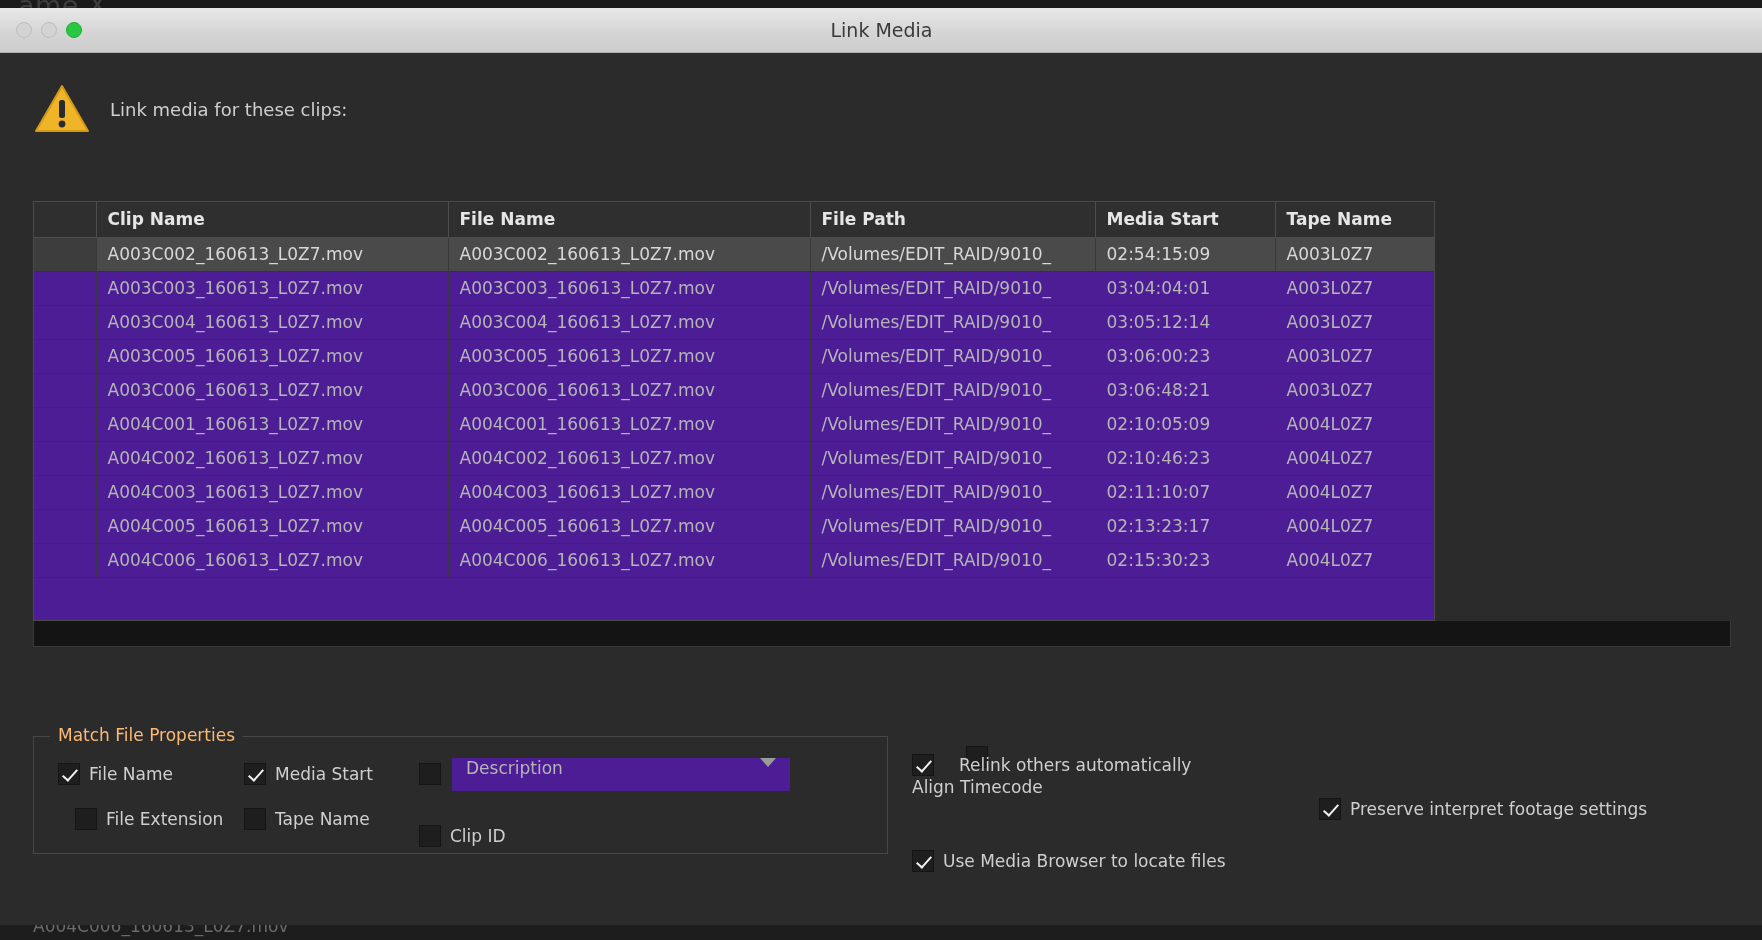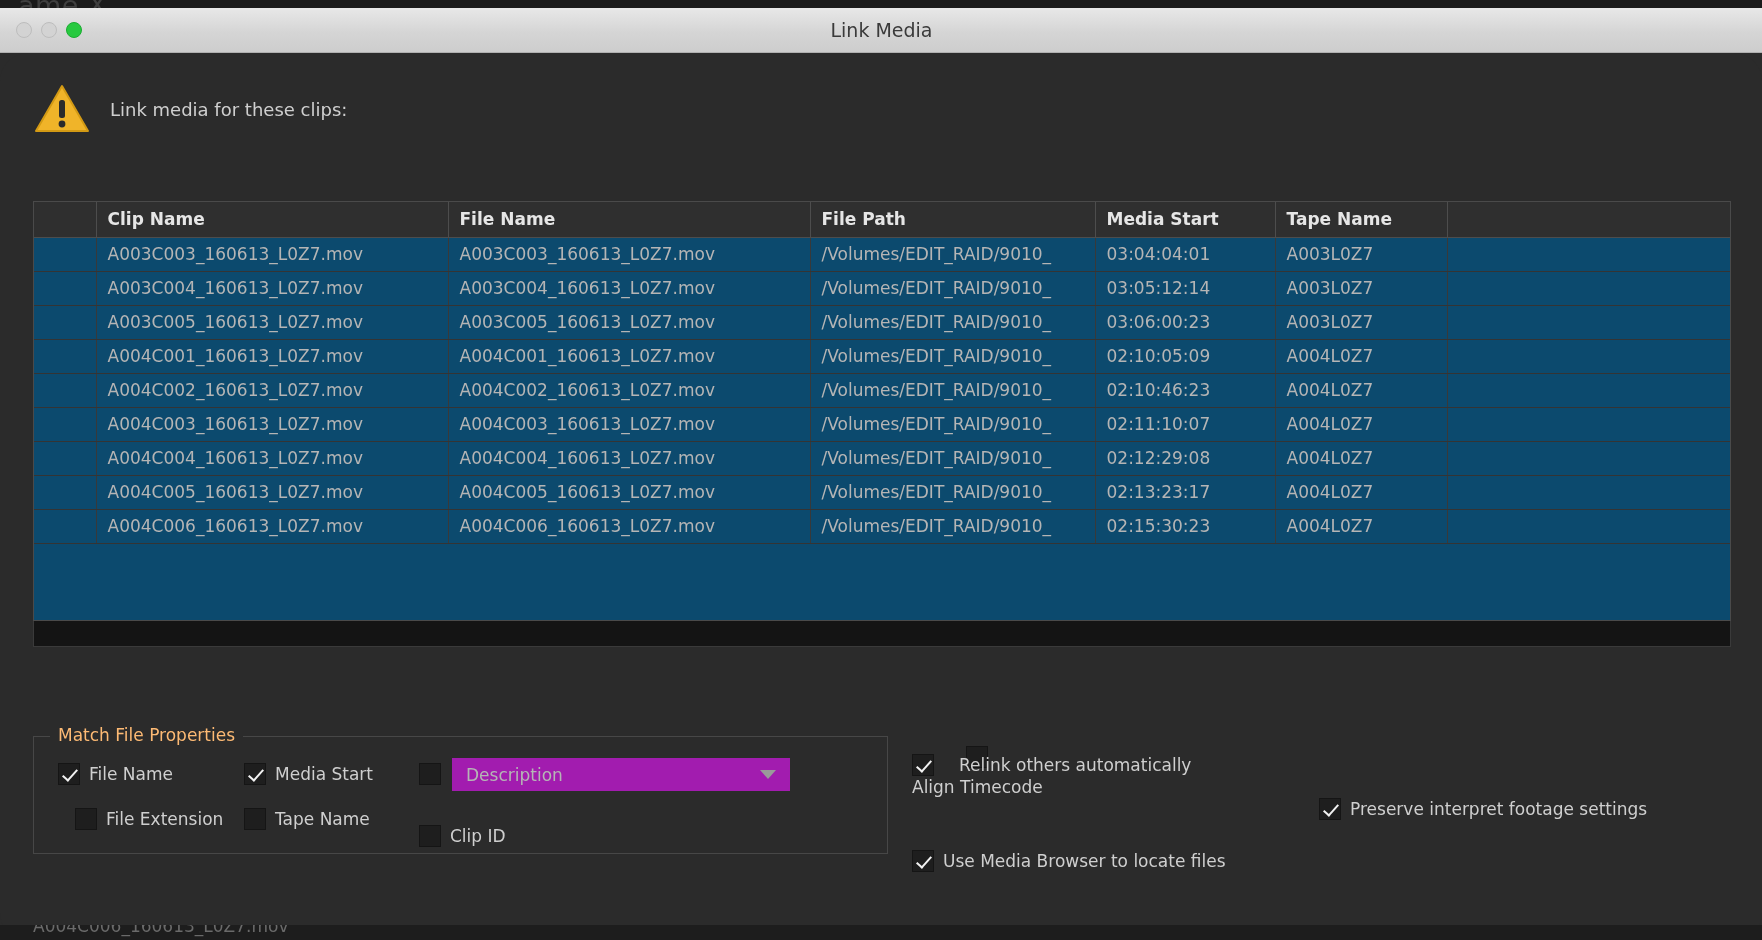--- a/index.html
+++ b/index.html
@@ -101,23 +101,23 @@
   .prompt-text {
     font-size: 18px;
     color: #cfcfcf;
   }
 
   
   .table-wrap {
     position: absolute;
     left: 33px;
     top: 148px;
-    width: 1698px;
+    width: 1402px;
     height: 420px;
-    background: #0c4a6e;
+    background: #4c1d95;
     border: 1px solid #4a4a4a;
     box-sizing: border-box;
     overflow: hidden;
   }
   table.media-table {
     border-collapse: collapse;
     table-layout: fixed;
     width: 1696px;
   }
   table.media-table th {
@@ -226,24 +226,23 @@
   .cb-label {
     font-size: 17px;
     color: #cfcfcf;
   }
 
   
   .dropdown {
     position: absolute;
     width: 338px;
     height: 33px;
-    background: #a21caf;
+    background: #4c1d95;
     box-sizing: border-box;
     display: flex;
-    align-items: center;
     padding: 0 8px 0 14px;
   }
   .dropdown-value {
     flex: 1;
     font-size: 17px;
     color: #b5b5b5;
   }
   .chevron {
     width: 0; height: 0;
     border-left: 8px solid transparent;
@@ -325,20 +324,29 @@
             <th class="gutter"></th>
             <th>Clip Name</th>
             <th>File Name</th>
             <th>File Path</th>
             <th>Media Start</th>
             <th>Tape Name</th>
             <th></th>
           </tr>
         </thead>
         <tbody id="table-body">
+            <tr class="selected">
+              <td class="gutter"></td>
+              <td>A003C002_160613_L0Z7.mov</td>
+              <td>A003C002_160613_L0Z7.mov</td>
+              <td>/Volumes/EDIT_RAID/9010_</td>
+              <td>02:54:15:09</td>
+              <td>A003L0Z7</td>
+              <td></td>
+            </tr>
             <tr>
               <td class="gutter"></td>
               <td>A003C003_160613_L0Z7.mov</td>
               <td>A003C003_160613_L0Z7.mov</td>
               <td>/Volumes/EDIT_RAID/9010_</td>
               <td>03:04:04:01</td>
               <td>A003L0Z7</td>
               <td></td>
             </tr>
             <tr>
@@ -354,20 +362,29 @@
               <td class="gutter"></td>
               <td>A003C005_160613_L0Z7.mov</td>
               <td>A003C005_160613_L0Z7.mov</td>
               <td>/Volumes/EDIT_RAID/9010_</td>
               <td>03:06:00:23</td>
               <td>A003L0Z7</td>
               <td></td>
             </tr>
             <tr>
               <td class="gutter"></td>
+              <td>A003C006_160613_L0Z7.mov</td>
+              <td>A003C006_160613_L0Z7.mov</td>
+              <td>/Volumes/EDIT_RAID/9010_</td>
+              <td>03:06:48:21</td>
+              <td>A003L0Z7</td>
+              <td></td>
+            </tr>
+            <tr>
+              <td class="gutter"></td>
               <td>A004C001_160613_L0Z7.mov</td>
               <td>A004C001_160613_L0Z7.mov</td>
               <td>/Volumes/EDIT_RAID/9010_</td>
               <td>02:10:05:09</td>
               <td>A004L0Z7</td>
               <td></td>
             </tr>
             <tr>
               <td class="gutter"></td>
               <td>A004C002_160613_L0Z7.mov</td>
@@ -376,29 +393,20 @@
               <td>02:10:46:23</td>
               <td>A004L0Z7</td>
               <td></td>
             </tr>
             <tr>
               <td class="gutter"></td>
               <td>A004C003_160613_L0Z7.mov</td>
               <td>A004C003_160613_L0Z7.mov</td>
               <td>/Volumes/EDIT_RAID/9010_</td>
               <td>02:11:10:07</td>
-              <td>A004L0Z7</td>
-              <td></td>
-            </tr>
-            <tr>
-              <td class="gutter"></td>
-              <td>A004C004_160613_L0Z7.mov</td>
-              <td>A004C004_160613_L0Z7.mov</td>
-              <td>/Volumes/EDIT_RAID/9010_</td>
-              <td>02:12:29:08</td>
               <td>A004L0Z7</td>
               <td></td>
             </tr>
             <tr>
               <td class="gutter"></td>
               <td>A004C005_160613_L0Z7.mov</td>
               <td>A004C005_160613_L0Z7.mov</td>
               <td>/Volumes/EDIT_RAID/9010_</td>
               <td>02:13:23:17</td>
               <td>A004L0Z7</td>

